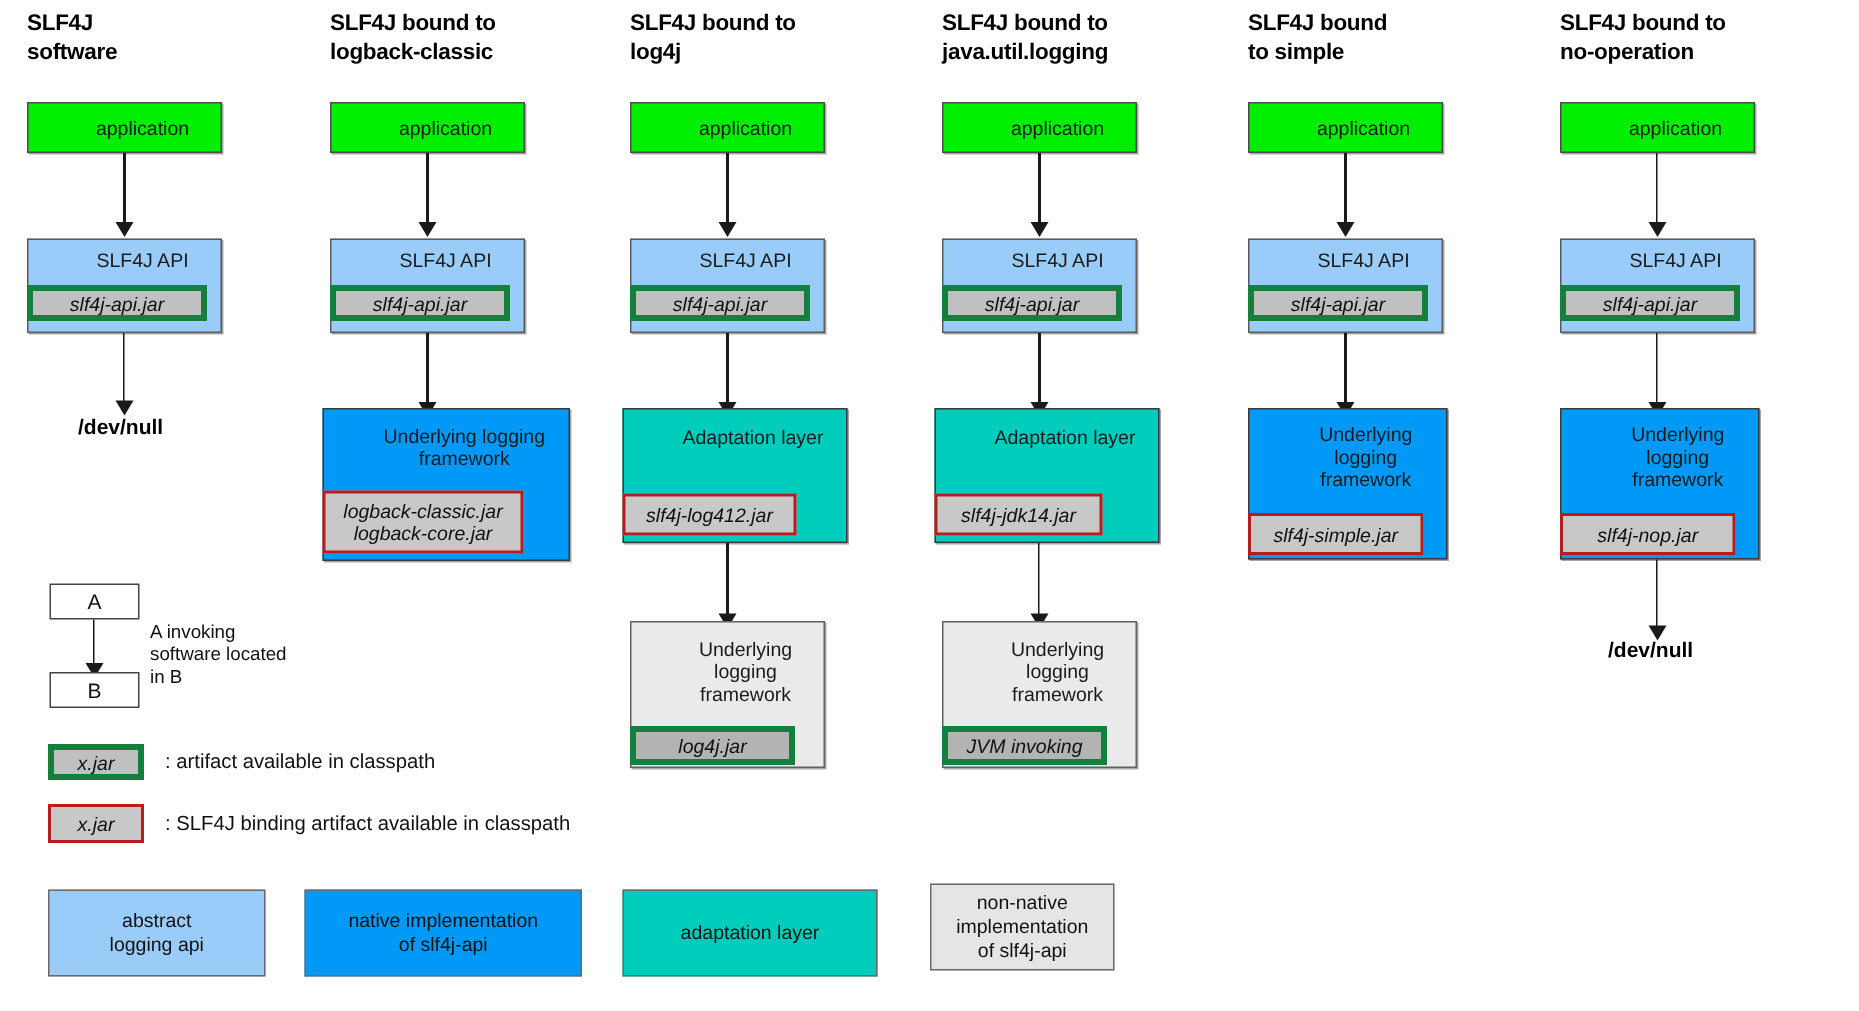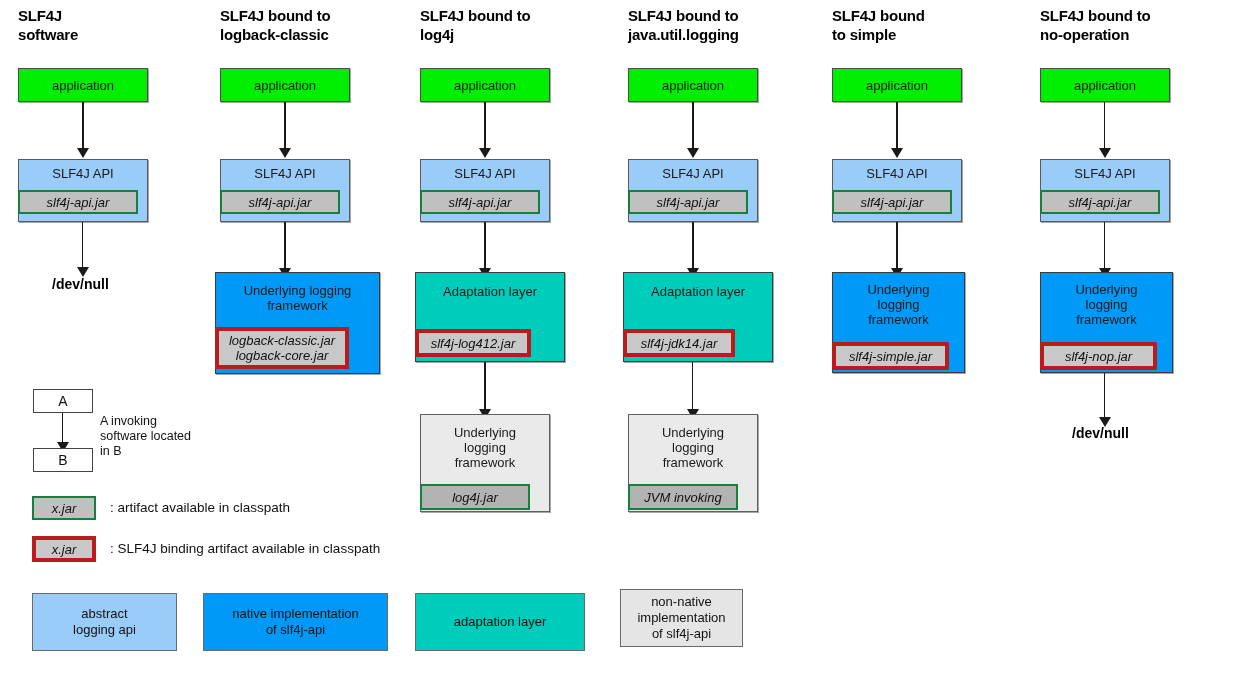--- a/index.html
+++ b/index.html
@@ -49,20 +49,21 @@
   }
   .box-label {
     position: absolute;
     left: 0;
     width: 100%;
     text-align: center;
     font-size: 13px;
     line-height: 15px;
     color: #1a1a1a;
     white-space: pre-line;
+    padding-left: 12px;
   }
   .box-app {
     background: #00ee00;
     border-color: #4d4d4d;
   }
   .box-api {
     background: #99ccf9;
     border-color: #5a5a5a;
   }
   .box-native {
@@ -84,25 +85,25 @@
     box-sizing: border-box;
     display: flex;
     flex-direction: column;
     align-items: center;
     justify-content: center;
     font-style: italic;
     font-size: 13px;
     line-height: 15px;
     color: #111;
     background: #c0c0c0;
-    border: 2px solid #15803d;
+    border: 4px solid #15803d;
     text-align: center;
   }
   .jar.binding {
-    border: 4px solid #b91c1c;
+    border: 2px solid #b91c1c;
     background: #c8c8c8;
   }
   .jar.darkgrey {
     background: #b3b3b3;
   }
 
   
   .arrow {
     position: absolute;
     width: 2px;

